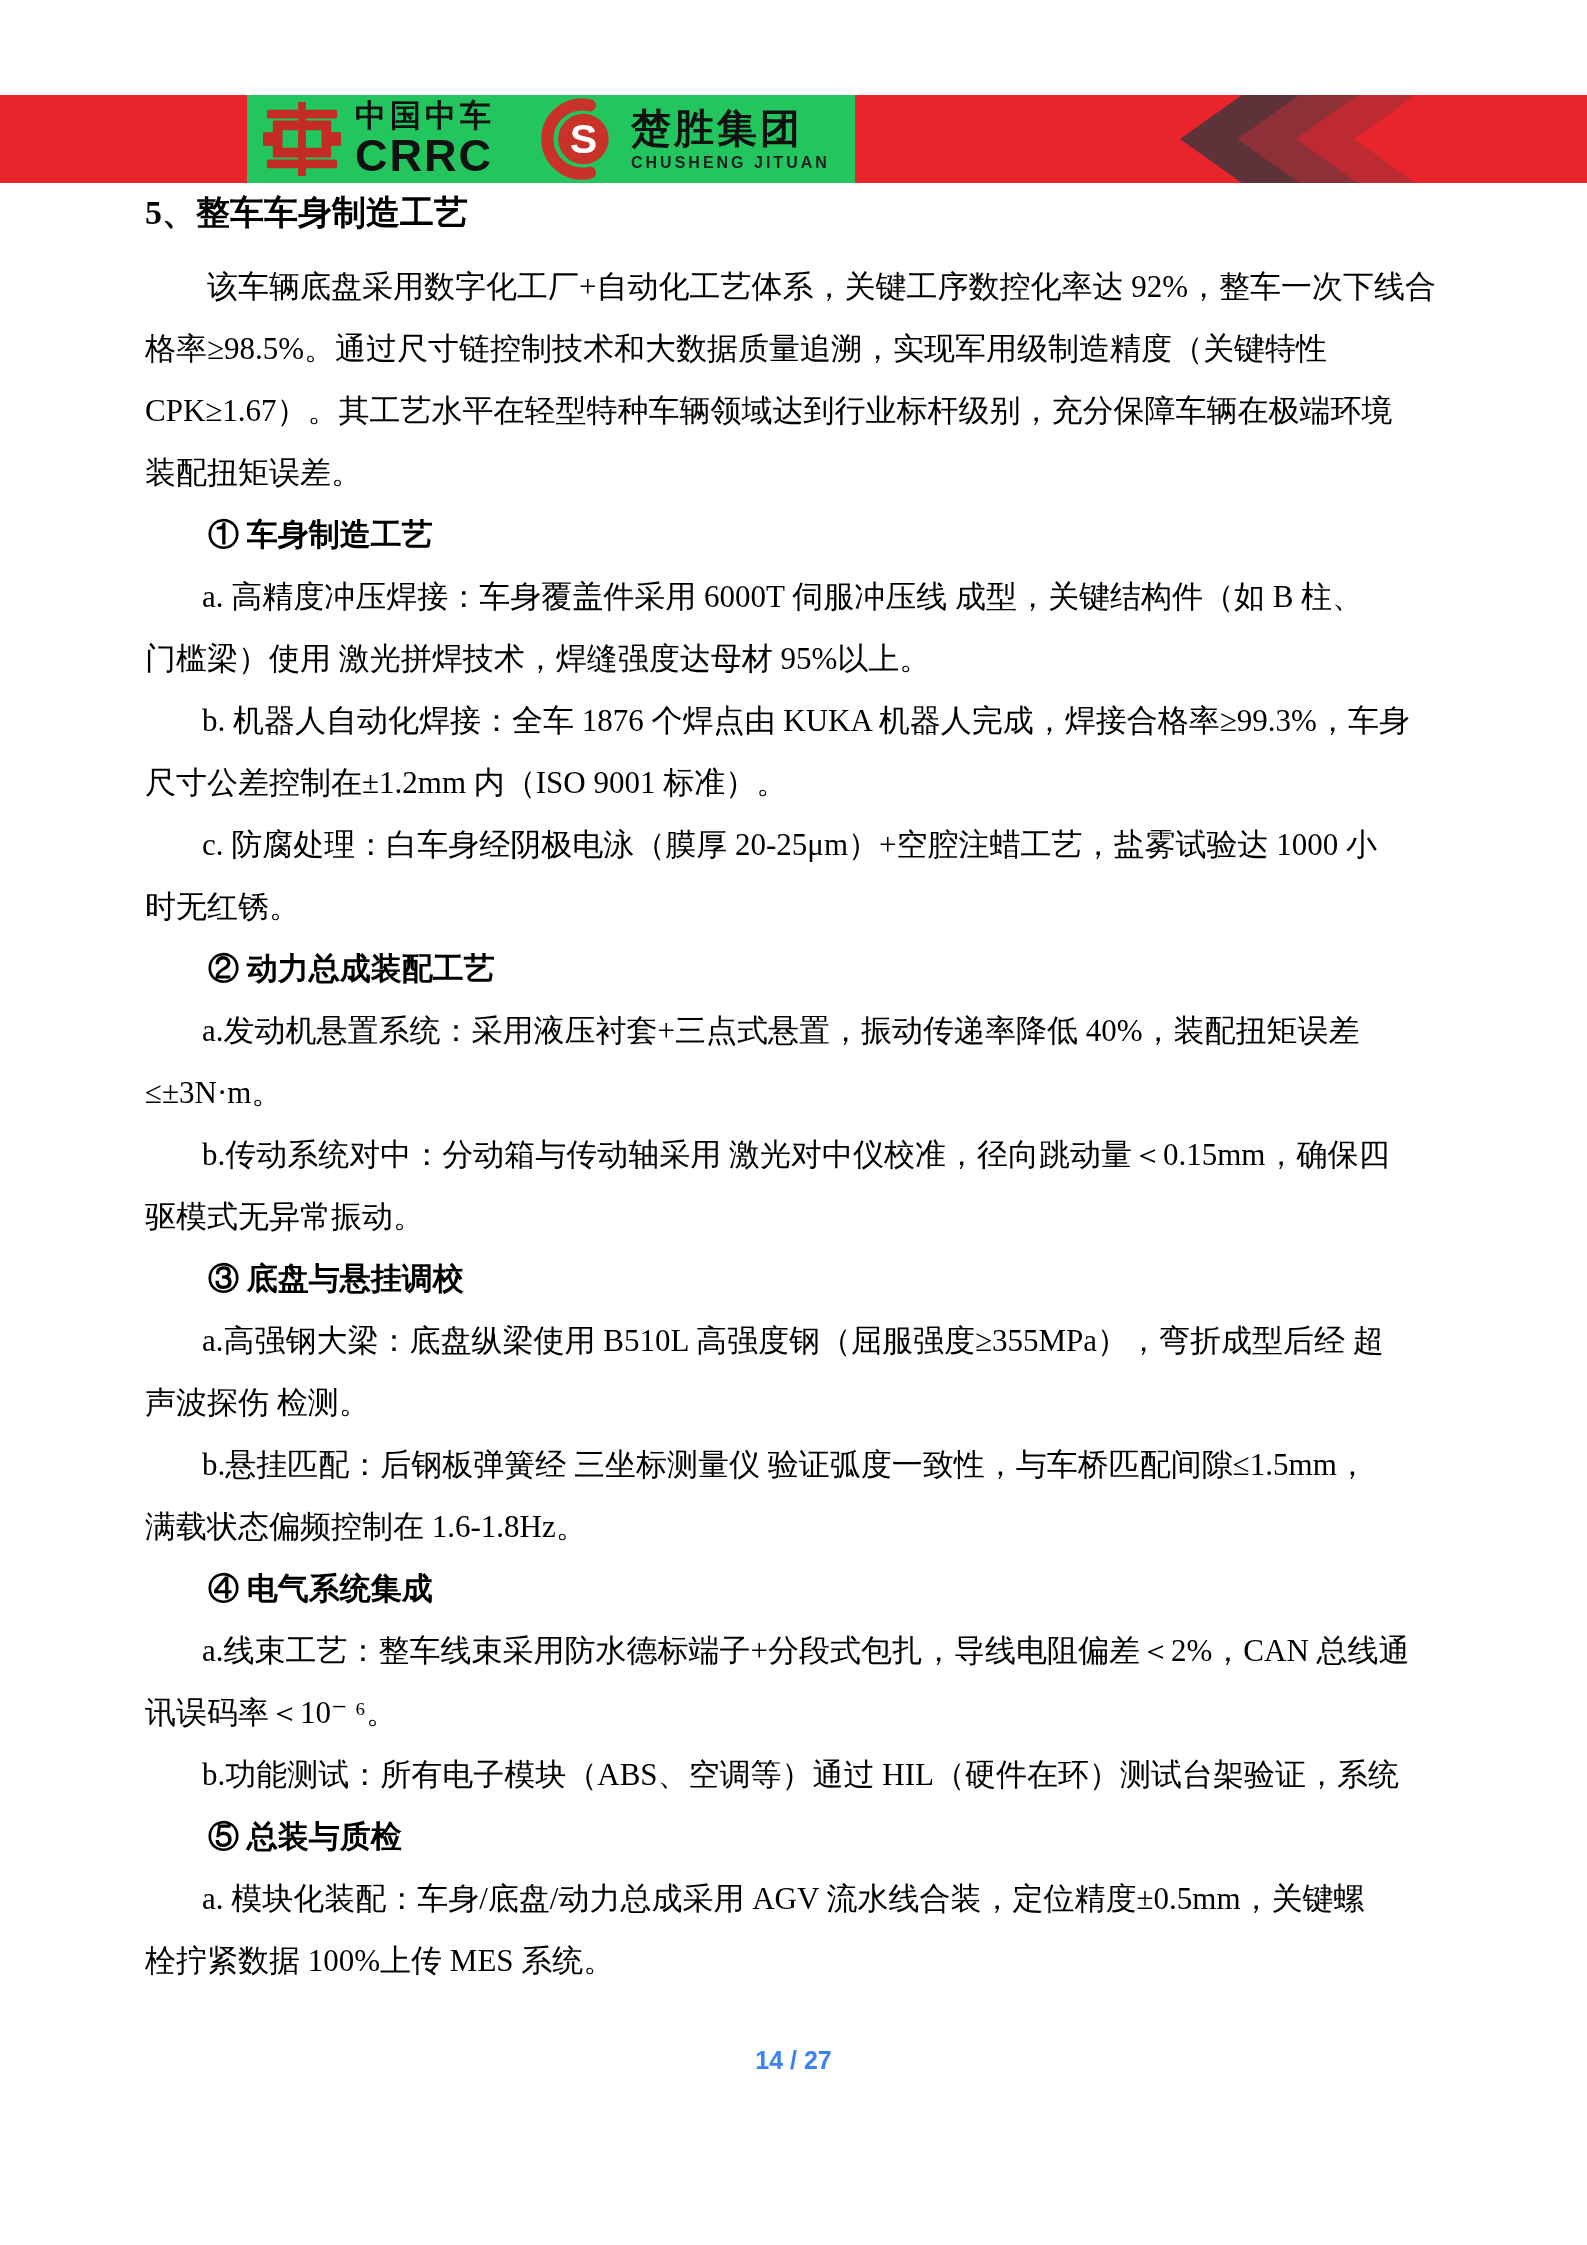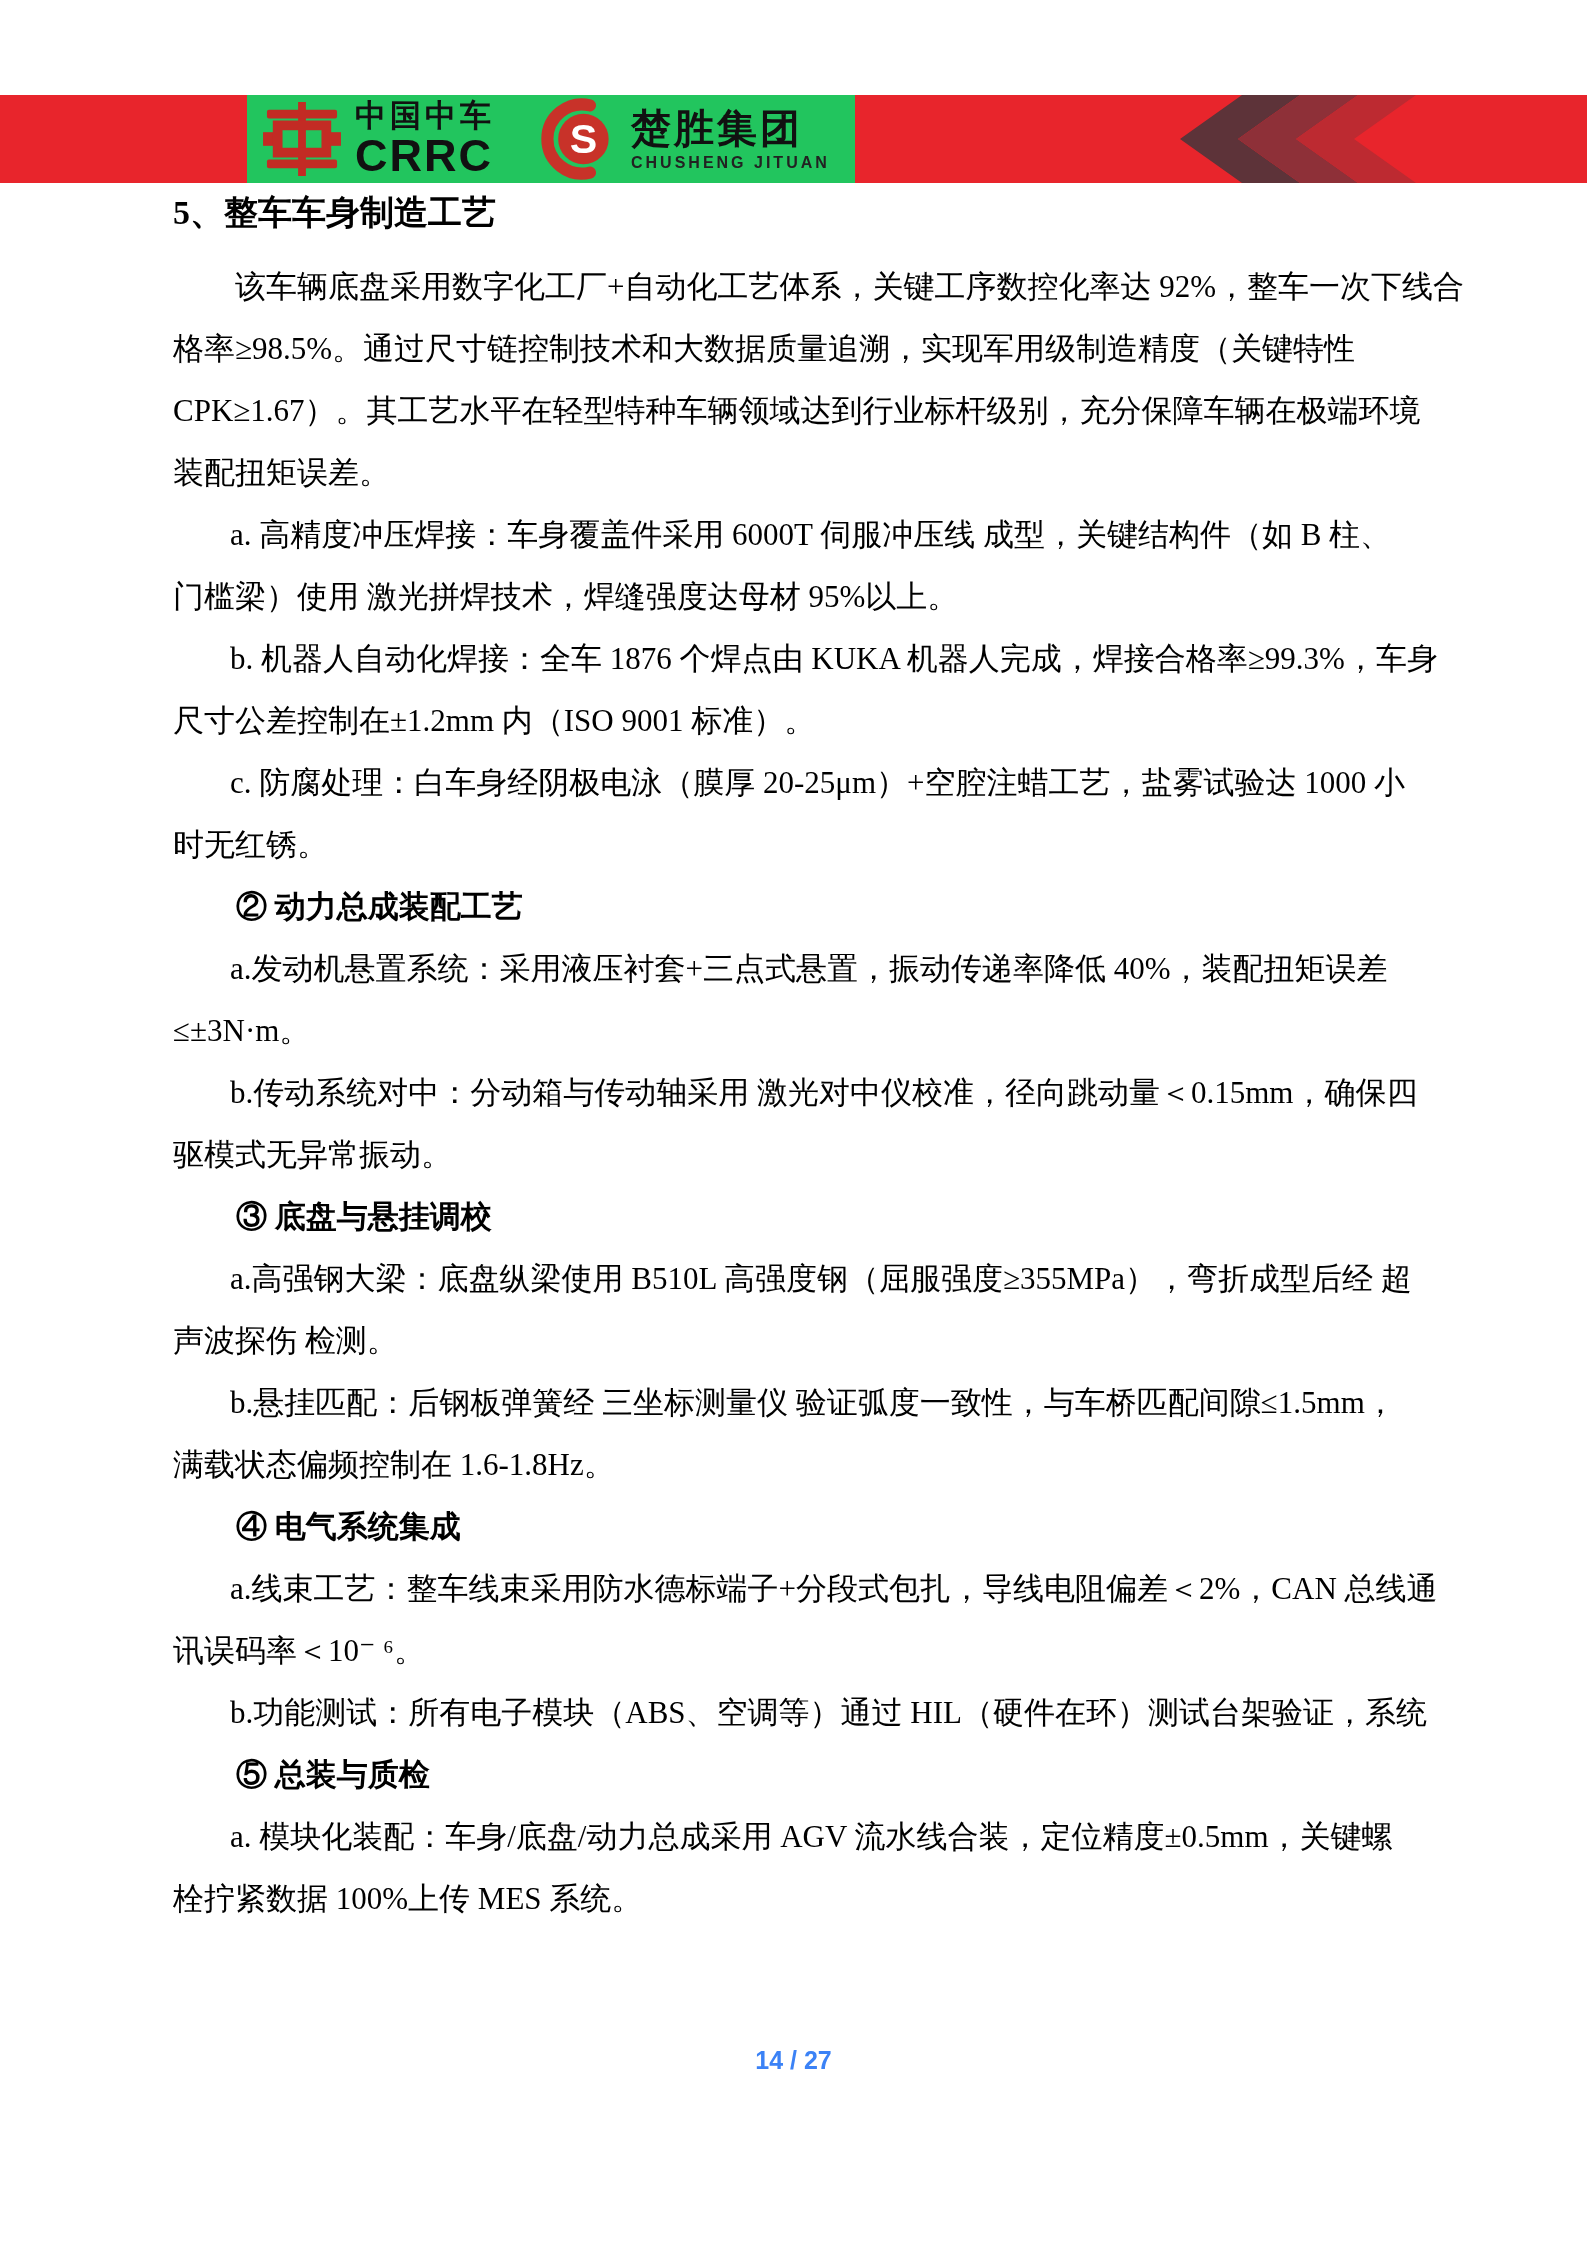--- a/index.html
+++ b/index.html
@@ -19,21 +19,21 @@
   .crrc-cn{font-family:"Liberation Sans",sans-serif;font-weight:bold;font-size:31px;
     letter-spacing:4px;color:#111;line-height:1;}
   .crrc-en{font-family:"Liberation Sans",sans-serif;font-weight:bold;font-size:45px;
     letter-spacing:2px;color:#111;line-height:1;margin-top:2px;}
   .cs-cn{font-family:"Liberation Sans",sans-serif;font-weight:bold;font-size:40px;
     letter-spacing:3px;color:#111;line-height:1;}
   .cs-en{font-family:"Liberation Sans",sans-serif;font-weight:bold;font-size:16px;
     letter-spacing:3px;color:#222;line-height:1;margin-top:7px;}
   .chevrons{position:absolute;left:1180px;top:0;width:245px;height:88px;}
   
-  .doc{position:absolute;left:145px;top:182px;width:1348px;margin-left:28px;}
+  .doc{position:absolute;left:145px;top:182px;width:1348px;}
   .line{height:62px;line-height:62px;font-size:31px;color:#000;white-space:nowrap;}
   .line.title{font-size:34px;font-weight:bold;}
   .line.first{padding-left:62px;}
   .line.head{padding-left:63px;font-weight:bold;}
   .line.item{padding-left:57px;}
   .line.gap-top{margin-top:12px;}
   
   .footer{position:absolute;left:0;top:2046px;width:1587px;text-align:center;
     font-family:"Liberation Sans",sans-serif;font-weight:bold;font-size:25px;color:#3b82f6;}
 </style>
@@ -87,20 +87,21 @@
     </svg>
   </span>
 </div>
 
 <div class="doc" id="doc-body">
     <div class="line title">5、整车车身制造工艺</div>
     <div class="line first gap-top">该车辆底盘采用数字化工厂+自动化工艺体系，关键工序数控化率达 92%，整车一次下线合</div>
     <div class="line cont">格率≥98.5%。通过尺寸链控制技术和大数据质量追溯，实现军用级制造精度（关键特性</div>
     <div class="line cont">CPK≥1.67）。其工艺水平在轻型特种车辆领域达到行业标杆级别，充分保障车辆在极端环境</div>
     <div class="line cont">装配扭矩误差。</div>
+    <div class="line head">① 车身制造工艺</div>
     <div class="line item">a.  高精度冲压焊接：车身覆盖件采用 6000T 伺服冲压线  成型，关键结构件（如 B 柱、</div>
     <div class="line cont">门槛梁）使用  激光拼焊技术，焊缝强度达母材 95%以上。</div>
     <div class="line item">b.  机器人自动化焊接：全车 1876 个焊点由 KUKA 机器人完成，焊接合格率≥99.3%，车身</div>
     <div class="line cont">尺寸公差控制在±1.2mm 内（ISO 9001 标准）。</div>
     <div class="line item">c.  防腐处理：白车身经阴极电泳（膜厚 20-25μm）+空腔注蜡工艺，盐雾试验达 1000 小</div>
     <div class="line cont">时无红锈。</div>
     <div class="line head">② 动力总成装配工艺</div>
     <div class="line item">a.发动机悬置系统：采用液压衬套+三点式悬置，振动传递率降低 40%，装配扭矩误差</div>
     <div class="line cont">≤±3N·m。</div>
     <div class="line item">b.传动系统对中：分动箱与传动轴采用  激光对中仪校准，径向跳动量＜0.15mm，确保四</div>

